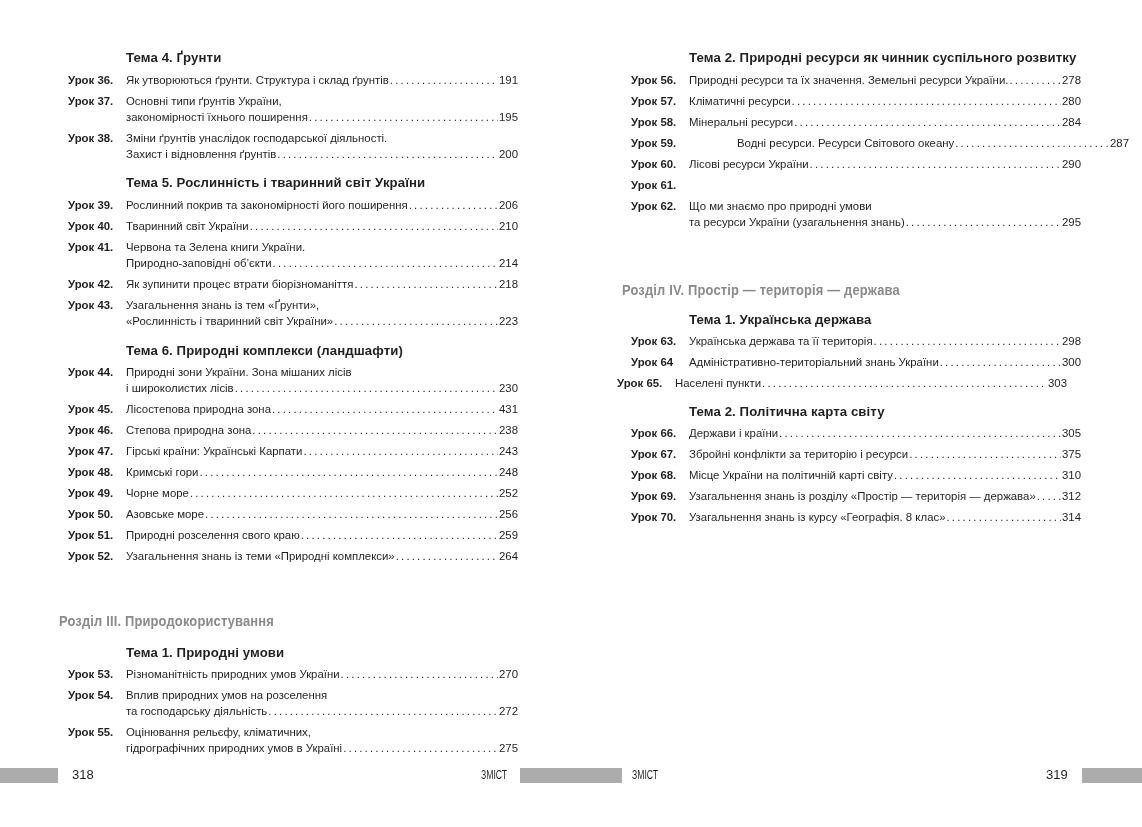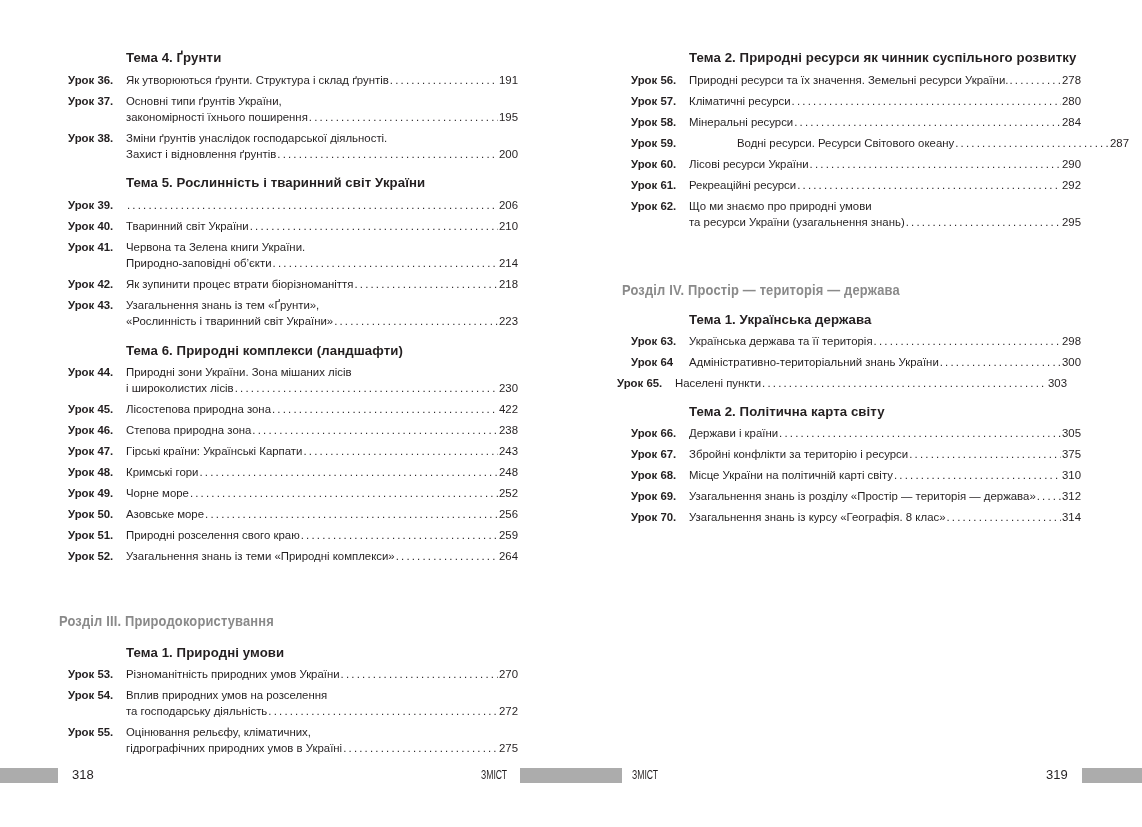--- a/index.html
+++ b/index.html
@@ -69,20 +69,21 @@
         </div>
       </div>
     </div>
 
   <div class="topic" style="left:126px; top:175px;">Тема 5. Рослинність і тваринний світ України</div>
   <div>
       <div class="lesson" style="left: 68px; top: 197px; width: 450px; height: 16px;">
         <span class="num">Урок 39.</span>
         <div class="text" style="left: 58px; width: 392px;">
           <div class="line">
+            <span class="t">Рослинний покрив та закономірності його поширення</span>
             <span class="dots"></span>
             <span class="pg">206</span>
           </div>
         </div>
       </div>
       <div class="lesson" style="left: 68px; top: 218px; width: 450px; height: 16px;">
         <span class="num">Урок 40.</span>
         <div class="text" style="left: 58px; width: 392px;">
           <div class="line">
             <span class="t">Тваринний світ України</span>
@@ -143,21 +144,21 @@
             <span class="pg">230</span>
           </div>
         </div>
       </div>
       <div class="lesson" style="left: 68px; top: 401px; width: 450px; height: 16px;">
         <span class="num">Урок 45.</span>
         <div class="text" style="left: 58px; width: 392px;">
           <div class="line">
             <span class="t">Лісостепова природна зона</span>
             <span class="dots"></span>
-            <span class="pg">422</span>
+            <span class="pg">431</span>
           </div>
         </div>
       </div>
       <div class="lesson" style="left: 68px; top: 422px; width: 450px; height: 16px;">
         <span class="num">Урок 46.</span>
         <div class="text" style="left: 58px; width: 392px;">
           <div class="line">
             <span class="t">Степова природна зона</span>
             <span class="dots"></span>
             <span class="pg">238</span>
@@ -326,27 +327,20 @@
         <div class="text" style="left: 58px; width: 392px;">
           <div class="line">
             <span class="t">Лісові ресурси України</span>
             <span class="dots"></span>
             <span class="pg">290</span>
           </div>
         </div>
       </div>
       <div class="lesson" style="left: 60px; top: 177px; width: 450px; height: 16px;">
         <span class="num">Урок 61.</span>
-        <div class="text" style="left: 58px; width: 392px;">
-          <div class="line">
-            <span class="t">Рекреаційні ресурси</span>
-            <span class="dots"></span>
-            <span class="pg">292</span>
-          </div>
-        </div>
       </div>
       <div class="lesson" style="left: 60px; top: 198px; width: 450px; height: 32px;">
         <span class="num">Урок 62.</span>
         <div class="text" style="left: 58px; width: 392px;">
           <div class="line">
             <span class="t">Що ми знаємо про природні умови</span>
           </div>
           <div class="line">
             <span class="t">та ресурси України (узагальнення знань)</span>
             <span class="dots"></span>

